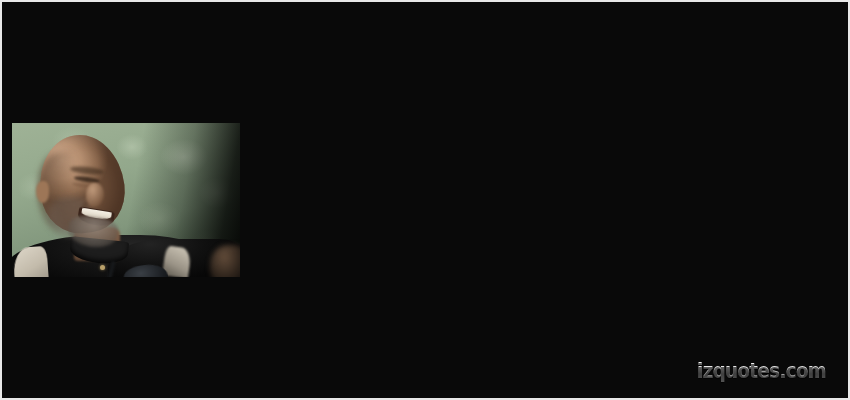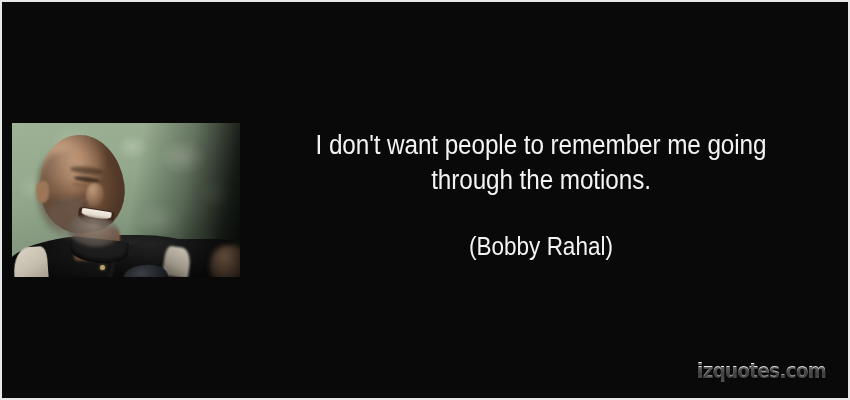--- a/index.html
+++ b/index.html
@@ -388,20 +388,16 @@
       <div class="ph-nose"></div>
       <div class="ph-fold"></div>
       <div class="ph-mouth">
         <div class="ph-teeth"></div>
       </div>
       <div class="ph-goatee"></div>
       <div class="photo-blur"></div>
     </div>
   </div>
 
-  <div class="quote-block">
-    <p class="quote-text">I don't want people to remember me going through the motions.</p>
-    <p class="quote-author">(Bobby Rahal)</p>
-  </div>
 
   <div class="watermark">izquotes.com</div>
 
 </div>
 
 </body></html>

